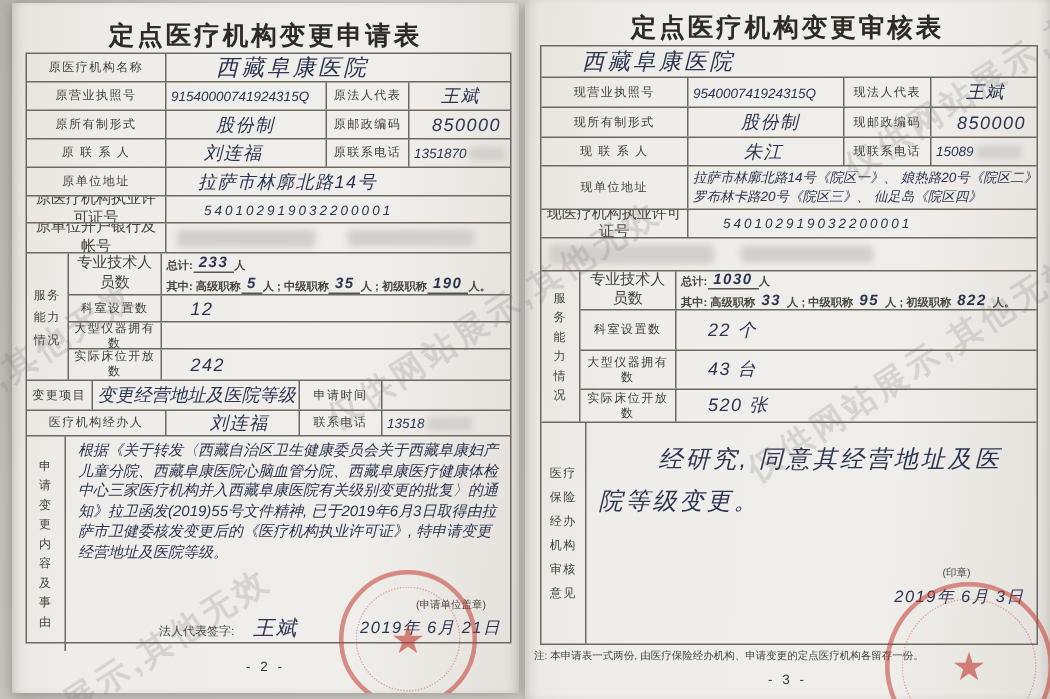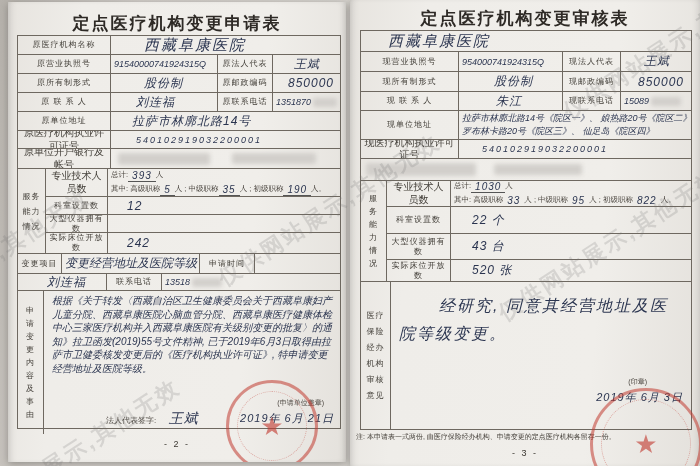--- a/index.html
+++ b/index.html
@@ -24,21 +24,21 @@
   .stack{display:flex;flex-direction:column;flex:1;}
   .stack .tr:last-child{border-bottom:none;}
   .vtext{display:block;word-break:break-all;text-align:center;margin:12px auto;}
   .v1{width:9px;line-height:13px;}
   .v2{width:18px;line-height:15px;}
   .hw{color:#2b3550;font-size:12px;font-style:italic;letter-spacing:1px;white-space:nowrap;}
   .hw.big{font-size:15px;letter-spacing:2px;}
   .hw.sm{font-size:9px;letter-spacing:0;}
   .hw.num{border-bottom:1px solid #555;padding:0 4px;font-size:10px;}
   .print{font-size:7.5px;color:#4a453f;}
-  .line{display:flex;align-items:flex-start;margin:1px 0;}
+  .line{display:flex;align-items:flex-end;margin:1px 0;font-weight:bold;}
   .col{flex-direction:column;align-items:flex-start;justify-content:center;}
   .blur{background:#d2cfcb;filter:blur(2px);border-radius:2px;display:inline-block;}
   .wm{position:absolute;z-index:8;color:rgba(110,110,112,.20);font-size:22px;font-weight:bold;
     letter-spacing:3px;white-space:nowrap;transform:rotate(-33deg);pointer-events:none;}
   .stamp{position:absolute;z-index:6;}
   .ring1{position:absolute;inset:0;border:3px solid rgba(193,58,48,.55);border-radius:50%;}
   .ring2{position:absolute;inset:11px;border:1px dotted rgba(193,58,48,.38);border-radius:50%;}
   .sstar{position:absolute;inset:0;display:flex;align-items:center;justify-content:center;
     color:rgba(193,58,48,.62);font-size:26px;}
   .footerpg{position:absolute;width:100%;text-align:center;font-size:9px;color:#3c3832;letter-spacing:2px;}
@@ -124,21 +124,21 @@
       <div class="tr" style="height:85px">
         <div class="td lbl" style="width:28px">
             <span class="vtext v2">服务能力情况</span>
           </div>
         <div class="stack">
           <div class="tr" style="height:28px">
             <div class="td lbl tight" style="width:62px">专业技术人员数</div>
             <div class="td endc col" style="flex:1">
               <div class="line">
                 <span class="print">总计:</span>
-                <span class="hw num">393</span>
+                <span class="hw num">233</span>
                 <span class="print">人</span>
               </div>
               <div class="line">
                 <span class="print">其中: 高级职称</span>
                 <span class="hw num">5</span>
                 <span class="print">人 ;  中级职称</span>
                 <span class="hw num">35</span>
                 <span class="print">人 ;  初级职称</span>
                 <span class="hw num">190</span>
                 <span class="print">人。</span>
@@ -166,20 +166,21 @@
       <div class="tr" style="height:20px">
         <div class="td lbl" style="width:44px">变更项目</div>
         <div class="td" style="width:138px">
             <span class="hw" style="letter-spacing:0">变更经营地址及医院等级</span>
           </div>
         <div class="td lbl" style="width:55px">申请时间</div>
         <div class="td endc" style="flex:1"></div>
       </div>
 
       <div class="tr" style="height:17px">
+        <div class="td lbl" style="width:93px">医疗机构经办人</div>
         <div class="td" style="width:89px">
             <span class="hw" style="margin-left:26px">刘连福</span>
           </div>
         <div class="td lbl" style="width:55px">联系电话</div>
         <div class="td endc" style="flex:1">
             <span class="hw sm">13518</span>
             <span class="blur" style="width:30px;height:9px;margin-left:2px"></span>
           </div>
       </div>
 

